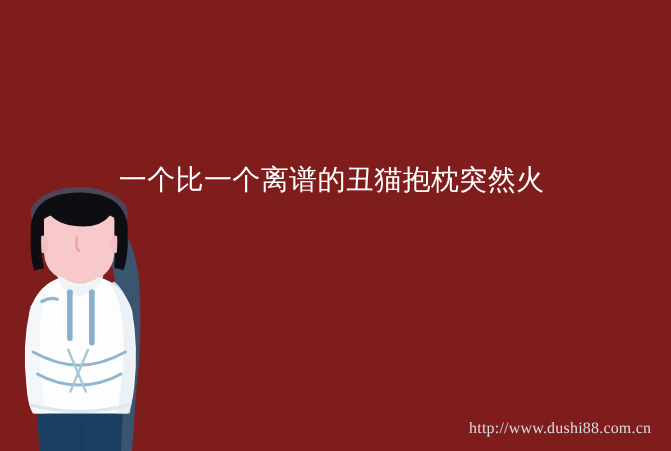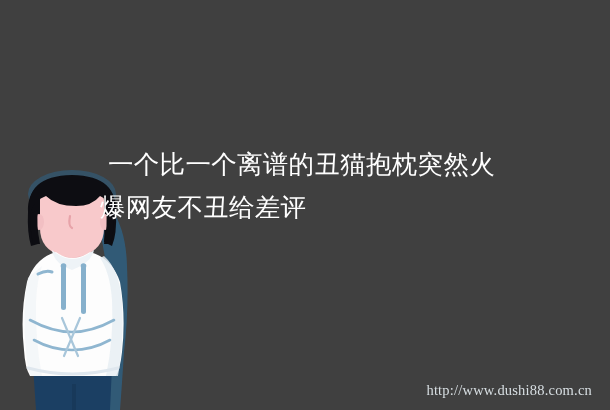--- a/index.html
+++ b/index.html
@@ -8,21 +8,21 @@
   }
   body {
     font-family: "Liberation Sans", sans-serif;
   }
 
   #card {
     position: relative;
     width: 610px;
     height: 410px;
     overflow: hidden;
-    background: #404040;
+    background: #7f1d1d;
   }
 
   
   #title-block {
     position: absolute;
     left: 100px;
     top: 143px;
     width: 500px;
     z-index: 5;
   }
@@ -143,18 +143,17 @@
           <path d="M80 148 L64 186" stroke="#a8c6da" stroke-width="2.2" fill="none" stroke-linecap="round"></path>
         </g>
 
         <path d="M28 198 Q72 210 118 198" stroke="#dfe7ee" stroke-width="3" fill="none" stroke-linecap="round"></path>
       </g>
     </svg>
   </div>
 
   <div id="title-block">
     <div class="title-line" id="title-line-1">一个比一个离谱的丑猫抱枕突然火</div>
-    <div class="title-line" id="title-line-2">爆网友不丑给差评</div>
   </div>
 
   <div id="watermark">http://www.dushi88.com.cn</div>
 
 </div>
 
 </body></html>

